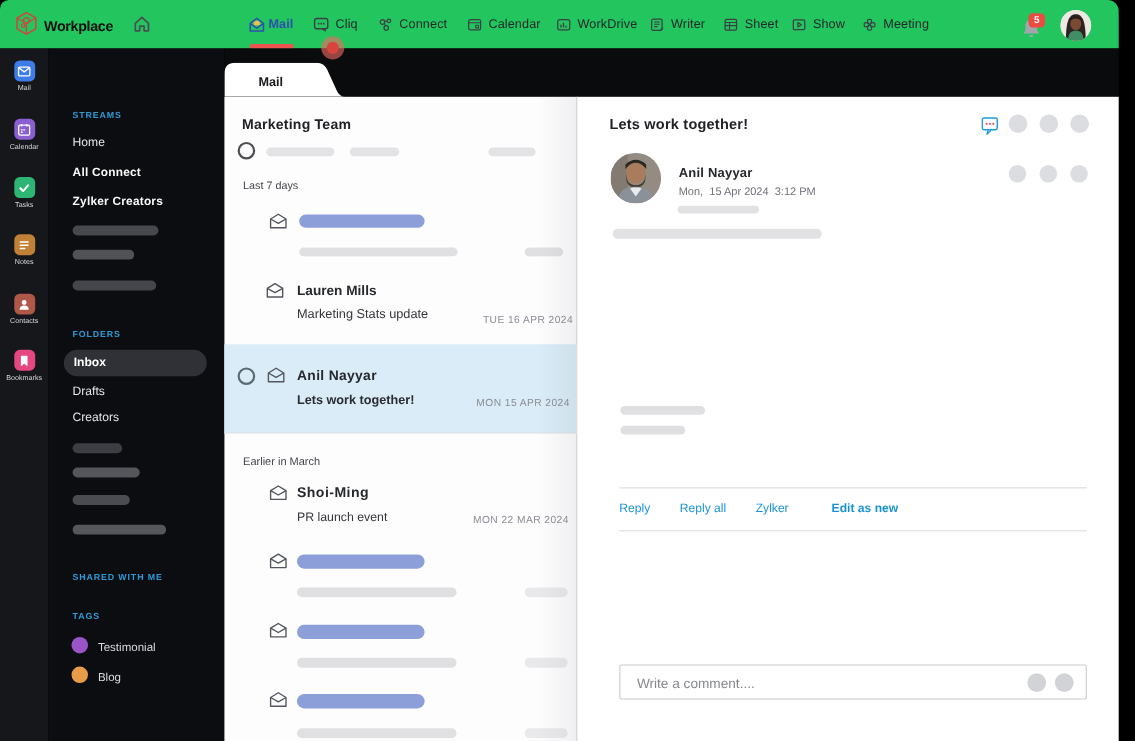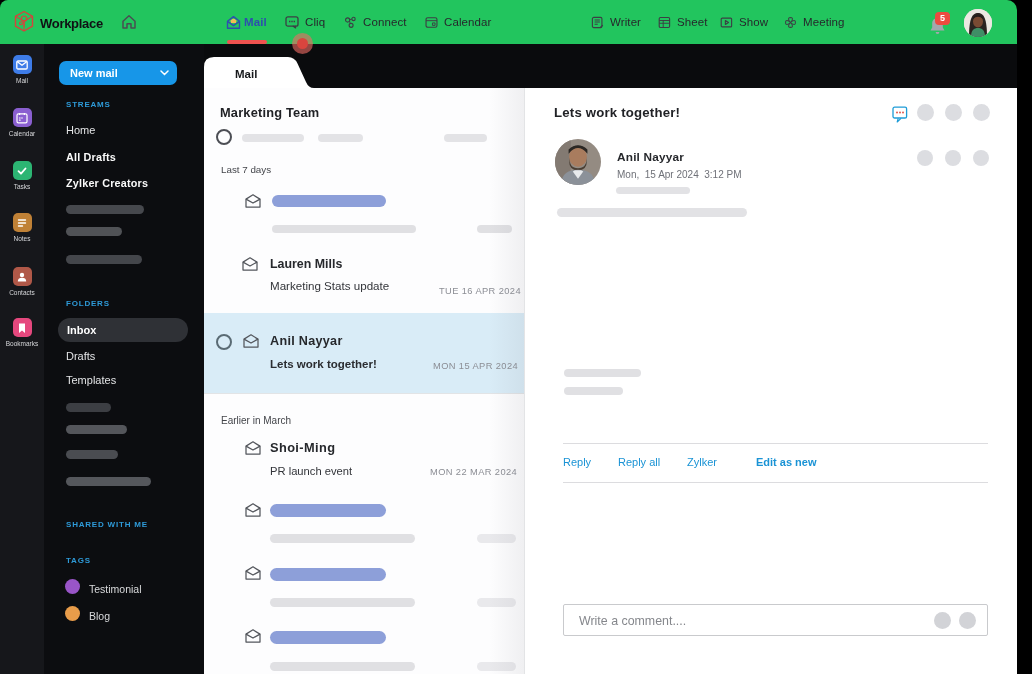--- a/index.html
+++ b/index.html
@@ -85,20 +85,26 @@
         <path d="M6.4,5.8 L7.2,8.8 M6.5,4.2 L9.1,3.6" stroke-width="1.1"></path>
       </svg>
     Connect</div>
   <div class="navitem" style="left:425px">
     <svg width="13" height="13" viewBox="0 0 15 15" fill="none" stroke="#3c3f44" stroke-width="1.3" stroke-linejoin="round">
         <rect x="1.2" y="2" width="12.6" height="11" rx="2"></rect>
         <path d="M1.2,5.4 L13.8,5.4" stroke-width="1.1"></path>
         <rect x="8.6" y="8" width="3" height="2.8" stroke-width="1.1"></rect>
       </svg>
     Calendar</div>
+  <div class="navitem" style="left:506px">
+    <svg width="13" height="13" viewBox="0 0 15 15" fill="none" stroke="#3c3f44" stroke-width="1.3" stroke-linejoin="round">
+        <rect x="1.2" y="2" width="12.6" height="11" rx="2"></rect>
+        <path d="M4.5,10.5 L4.5,7.5 M7.2,10.5 L7.2,5.5 M9.9,10.5 L9.9,8.5" stroke-width="1.4"></path>
+      </svg>
+    WorkDrive</div>
   <div class="navitem" style="left:591px">
     <svg width="13" height="13" viewBox="0 0 15 15" fill="none" stroke="#3c3f44" stroke-width="1.3" stroke-linejoin="round">
         <rect x="1.6" y="1.6" width="11" height="11.8" rx="1.6"></rect>
         <path d="M4.2,4.6 h6 M4.2,7 h6 M4.2,9.4 h3.6" stroke-width="1.2"></path>
         <path d="M13.6,10.5 l-2.8,2.8" stroke-width="1.4"></path>
       </svg>
     Writer</div>
   <div class="navitem" style="left:658px">
     <svg width="13" height="13" viewBox="0 0 15 15" fill="none" stroke="#3c3f44" stroke-width="1.3" stroke-linejoin="round">
         <rect x="1.4" y="1.8" width="12" height="11.4" rx="1.4"></rect>
@@ -183,34 +189,31 @@
     <div class="railsq" style="background:#e5487e">
         <svg width="12" height="12" viewBox="0 0 12 12" fill="#fff">
           <path d="M3,1.5 h6 v9.5 L6,8.6 L3,11 Z"></path>
         </svg>
       </div>
     <span class="raillbl">Bookmarks</span>
   </div>
 </div>
 
 <div id="sidenav">
-  <div style="position:absolute;left:15px;top:17px;width:118px;height:24px;border-radius:7px;background:#1796e8;color:#fff;font-size:11px;font-weight:bold;line-height:24px;padding-left:11px">New mail<svg style="position:absolute;right:8px;top:9px" width="9" height="6" viewBox="0 0 9 6" fill="none" stroke="#fff" stroke-width="1.5" stroke-linecap="round">
-        <path d="M1,1 L4.5,4.5 L8,1"></path>
-      </svg></div>
   <div class="sec" style="top:56px">STREAMS</div>
   <div class="sitem" style="top:80px">Home</div>
-  <div class="sitem b" style="top:107px">All Drafts</div>
+  <div class="sitem b" style="top:107px">All Connect</div>
   <div class="sitem b" style="top:133px">Zylker Creators</div>
   <div class="bar" style="left:22px;top:161px;width:78px;height:9px;background:#46484d"></div>
   <div class="bar" style="left:22px;top:183px;width:56px;height:9px;background:#505256"></div>
   <div class="bar" style="left:22px;top:211px;width:76px;height:9px;background:#44464b"></div>
   <div class="sec" style="top:255px">FOLDERS</div>
   <div style="position:absolute;left:14px;top:274px;width:130px;height:24px;border-radius:12px;background:#2f3136;color:#fff;font-size:11px;font-weight:bold;line-height:24px;padding-left:9px">Inbox</div>
   <div class="sitem" style="top:306px">Drafts</div>
-  <div class="sitem" style="top:330px">Templates</div>
+  <div class="sitem" style="top:330px">Creators</div>
   <div class="bar" style="left:22px;top:359px;width:45px;height:9px;background:#3c3e43"></div>
   <div class="bar" style="left:22px;top:381px;width:61px;height:9px;background:#54565b"></div>
   <div class="bar" style="left:22px;top:406px;width:52px;height:9px;background:#4a4c51"></div>
   <div class="bar" style="left:22px;top:433px;width:85px;height:9px;background:#55575c"></div>
   <div class="sec" style="top:476px">SHARED WITH ME</div>
   <div class="sec" style="top:512px">TAGS</div>
   <div style="position:absolute;left:21px;top:535px;width:15px;height:15px;border-radius:50%;background:#9955c8"></div>
   <div class="sitem" style="left:45px;top:539px;color:#d9dadc;font-size:10.5px">Testimonial</div>
   <div style="position:absolute;left:21px;top:562px;width:15px;height:15px;border-radius:50%;background:#e89c4a"></div>
   <div class="sitem" style="left:45px;top:566px;color:#d9dadc;font-size:10.5px">Blog</div>

